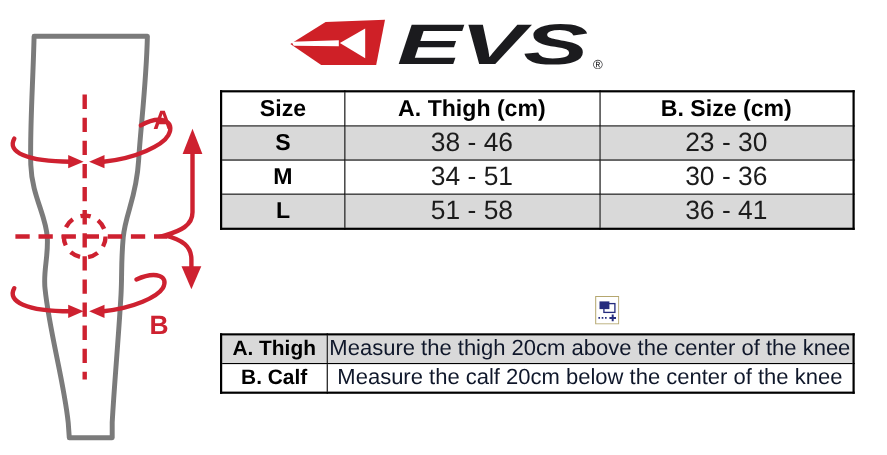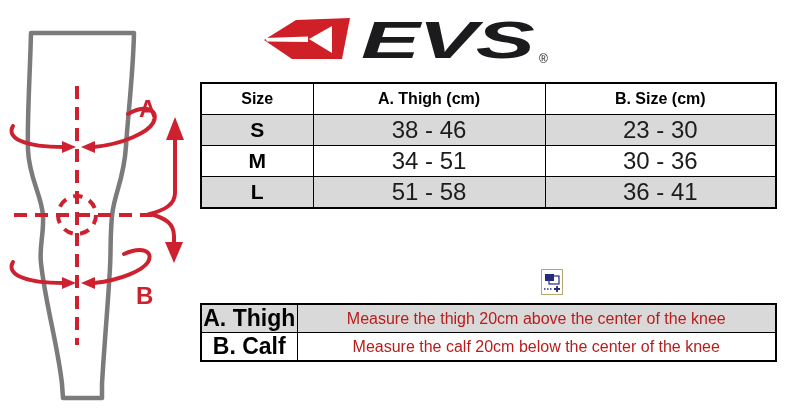--- a/index.html
+++ b/index.html
@@ -18,28 +18,28 @@
     font-family:"Liberation Sans", sans-serif; font-weight:bold; font-style:italic;
     font-size:52px; fill:#1b1b1e; letter-spacing:-1px;
   }
   .logo-svg .regmark { font-family:"Liberation Sans", sans-serif; font-size:12px; fill:#1b1b1e; }
 
   
   table { border-collapse:collapse; table-layout:fixed; background:#fff; }
   th, td { border:1.8px solid #000; text-align:center; vertical-align:middle; padding:0; overflow:hidden; white-space:nowrap; }
 
   .size-table { position:absolute; left:200px; top:82px; width:575px; border:2.5px solid #000; }
-  .size-table th { height:30px; font-size:16px; font-weight:bold; color:#000; }
+  .size-table th { height:30px; font-size:21px; font-weight:bold; color:#000; }
   .size-table td { height:30px; font-size:24px; color:#1c1c1c; }
   .size-table td.size-cell { font-weight:bold; font-size:21px; color:#000; }
   tr.stripe td { background:#d9d9d9; }
 
   .measure-table { position:absolute; left:200px; top:303px; width:575px; border:2.2px solid #000; }
-  .measure-table td { height:25px; font-size:16px; color:#b91c1c; }
-  .measure-table td.label-cell { font-weight:bold; font-size:23px; color:#000; }
+  .measure-table td { height:25px; font-size:20px; color:#0f172a; }
+  .measure-table td.label-cell { font-weight:bold; font-size:19px; color:#000; }
 
   
   .ph-icon { position:absolute; left:541px; top:269px; width:22px; height:26px; }
 </style>
 </head>
 <body>
 
 <div class="stage">
 
   <svg class="leg-svg" viewBox="0 0 200 414">

